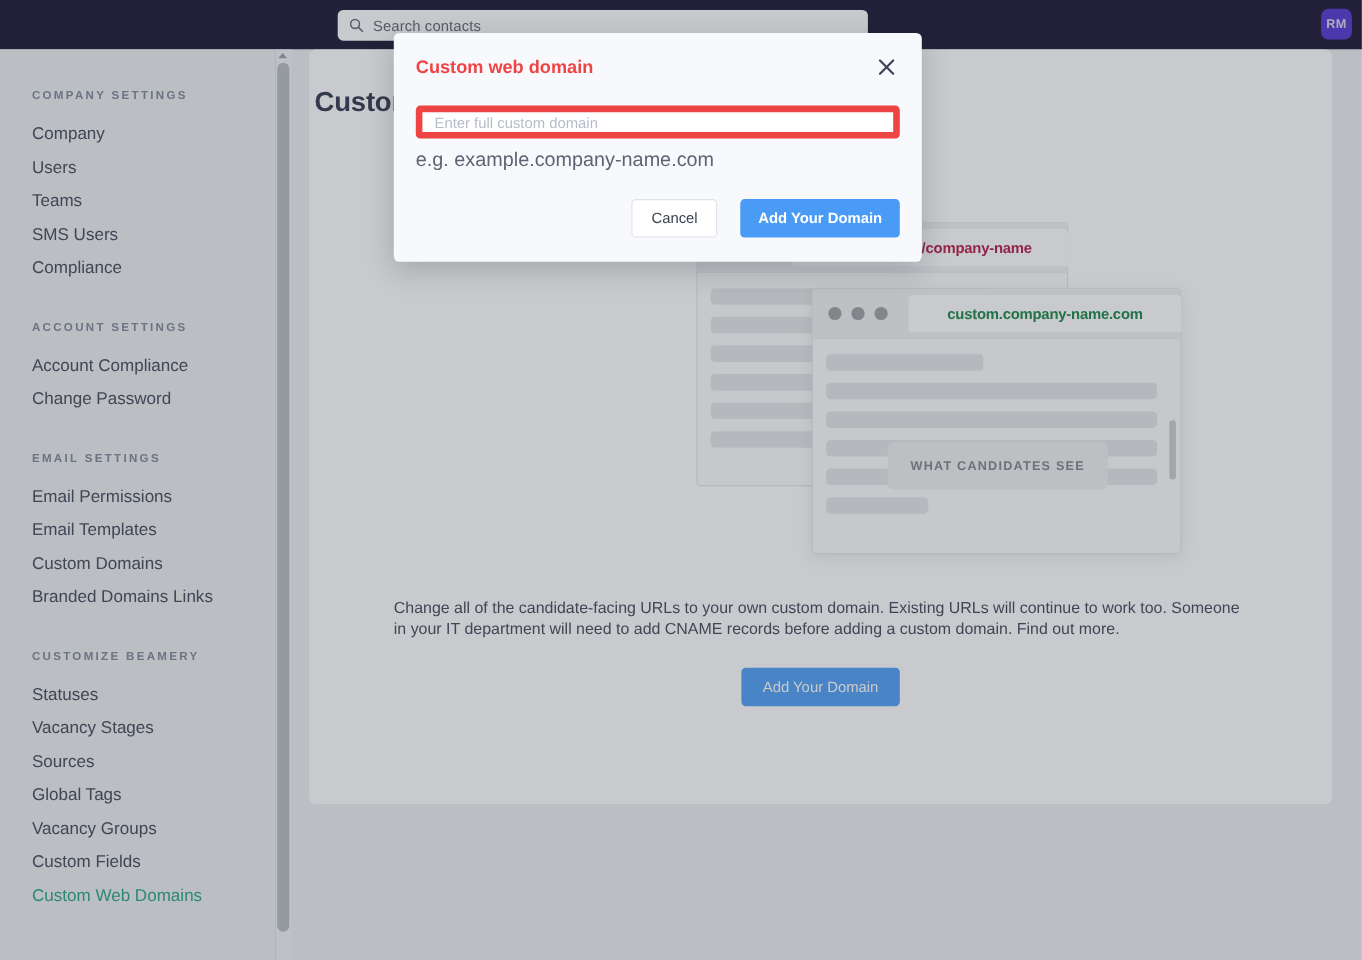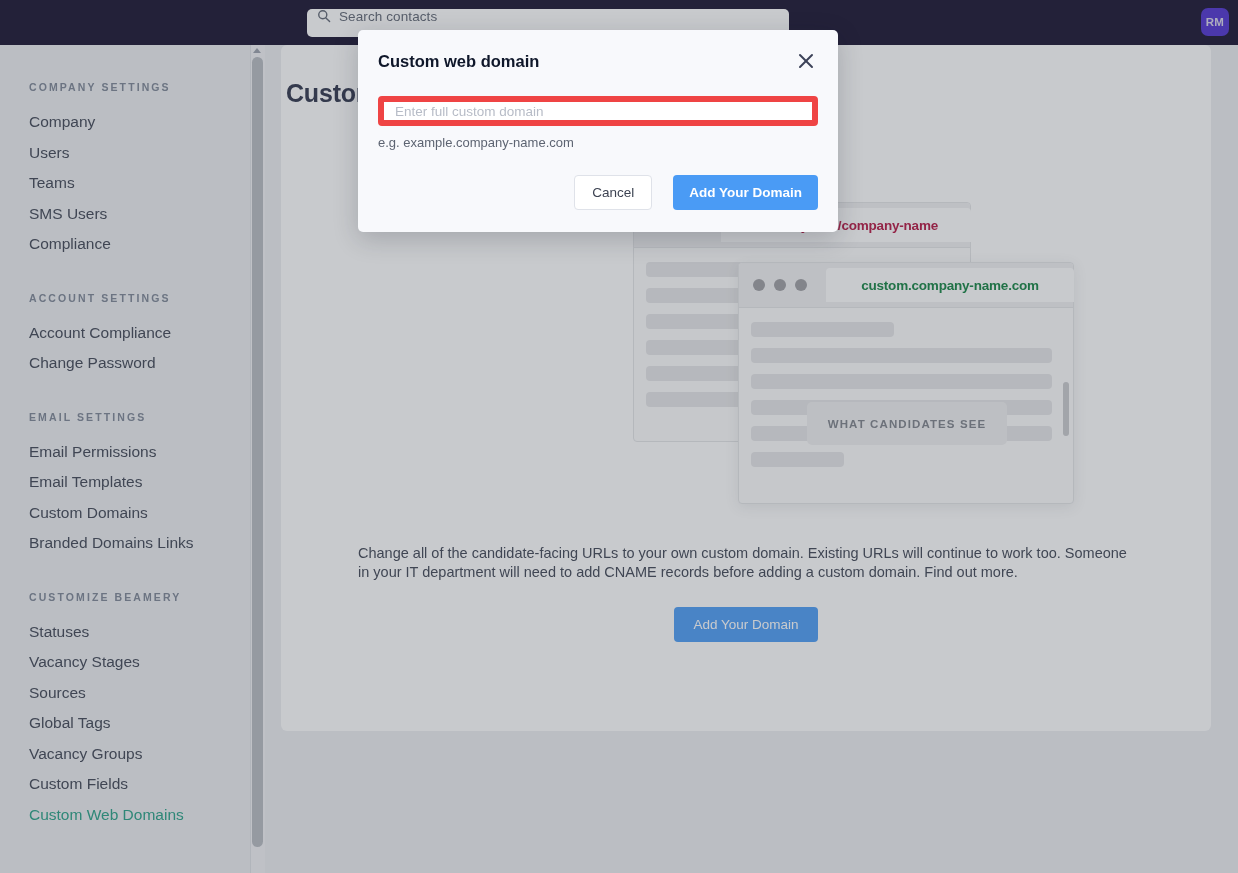--- a/index.html
+++ b/index.html
@@ -16,21 +16,21 @@
   
   .topbar {
     position: absolute; top: 0; left: 0; width: 1238px; height: 45px;
     background: #140d2c;
     display: flex; align-items: center;
   }
   .search-box {
     position: absolute; left: 307px; top: 9px;
     width: 482px; height: 28px;
     background: #fff; border-radius: 5px;
-    display: flex; padding: 0 10px; gap: 8px;
+    display: flex; align-items: center; padding: 0 10px; gap: 8px;
   }
   .search-icon { width: 14px; height: 14px; flex: 0 0 auto; display:block; }
   .search-placeholder {
     font-size: 13.5px; color: #5d6472; letter-spacing: .1px;
   }
   .avatar {
     position: absolute; right: 9px; top: 8px;
     width: 28px; height: 28px; border-radius: 7px;
     background: #4c2fd0;
     color: #d9d6ea; font-size: 11.5px; font-weight: bold;
@@ -163,34 +163,34 @@
   
   .modal {
     position: absolute; z-index: 60;
     left: 358px; top: 30px; width: 480px;
     background: #f8f9fc;
     border-radius: 5px;
     box-shadow: 0 7px 26px rgba(20,25,40,.20);
     padding: 22px 20px 22px 20px;
   }
   .modal-head { display: flex; align-items: flex-start; justify-content: space-between; }
-  .modal-title { font-size: 16.5px; font-weight: bold; color: #0f172a; }
+  .modal-title { font-size: 16.5px; font-weight: bold; color: #ef4444; }
   .modal-close {
     background: none; border: none; cursor: pointer;
     width: 24px; height: 24px; padding: 0; display: block;
     margin-top: -2px;
   }
   .modal-input {
     margin-top: 22px; width: 100%; height: 30px;
     border: 6px solid #ef4444; border-radius: 4px;
     background: #fff; padding: 0 11px;
     font-size: 13.5px; font-family: inherit; color: #3d4352;
   }
   .modal-input::placeholder { color: #b7bcc7; }
-  .modal-hint { margin-top: 9px; font-size: 13px; color: #5d6472; }
+  .modal-hint { margin-top: 9px; font-size: 18px; color: #5d6472; }
   .modal-actions {
     margin-top: 25px; display: flex; justify-content: flex-end; gap: 21px;
   }
   .btn-cancel {
     background: #fff; color: #3d4352;
     border: 1px solid #dfe2e9; border-radius: 4px;
     font-size: 13.5px; font-family: inherit;
     padding: 9px 17px; cursor: pointer;
   }
   .btn-primary {

